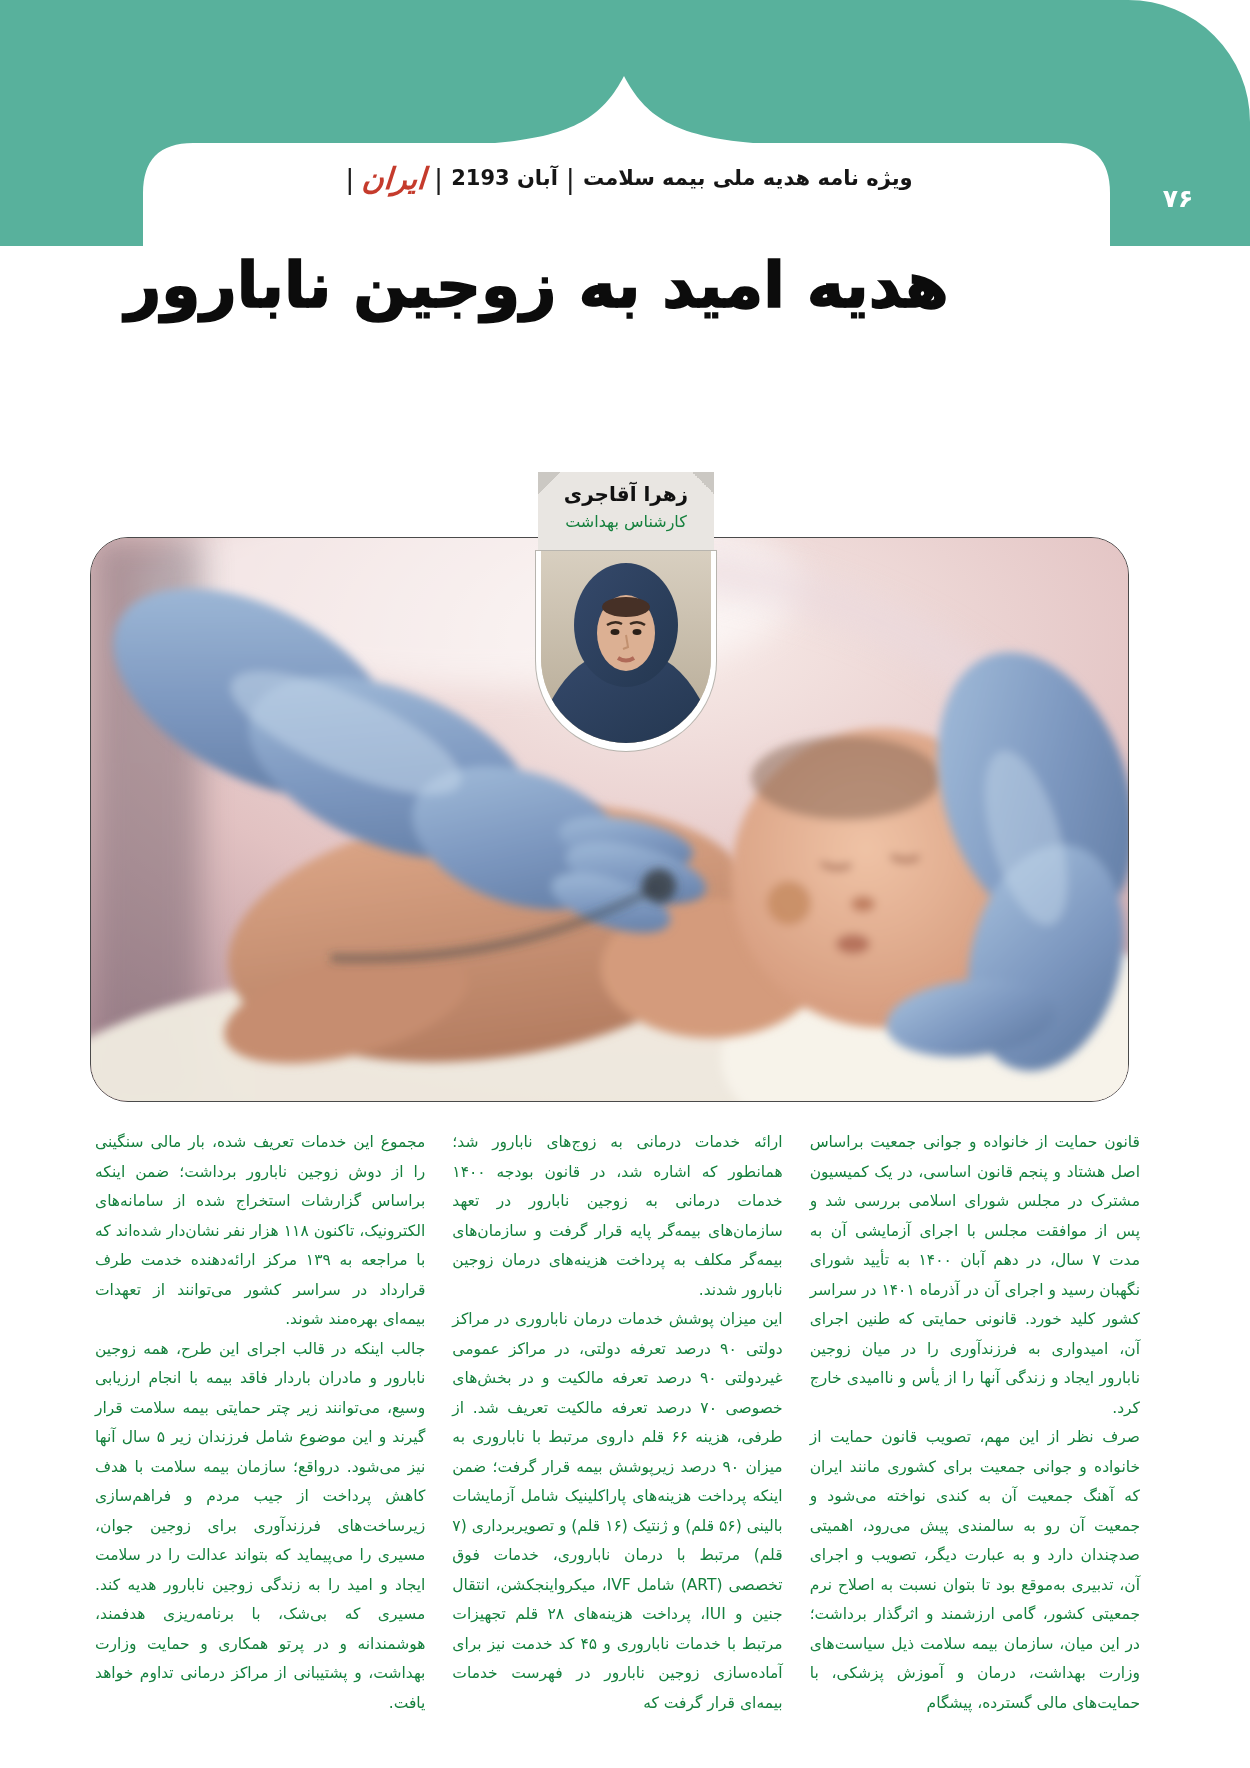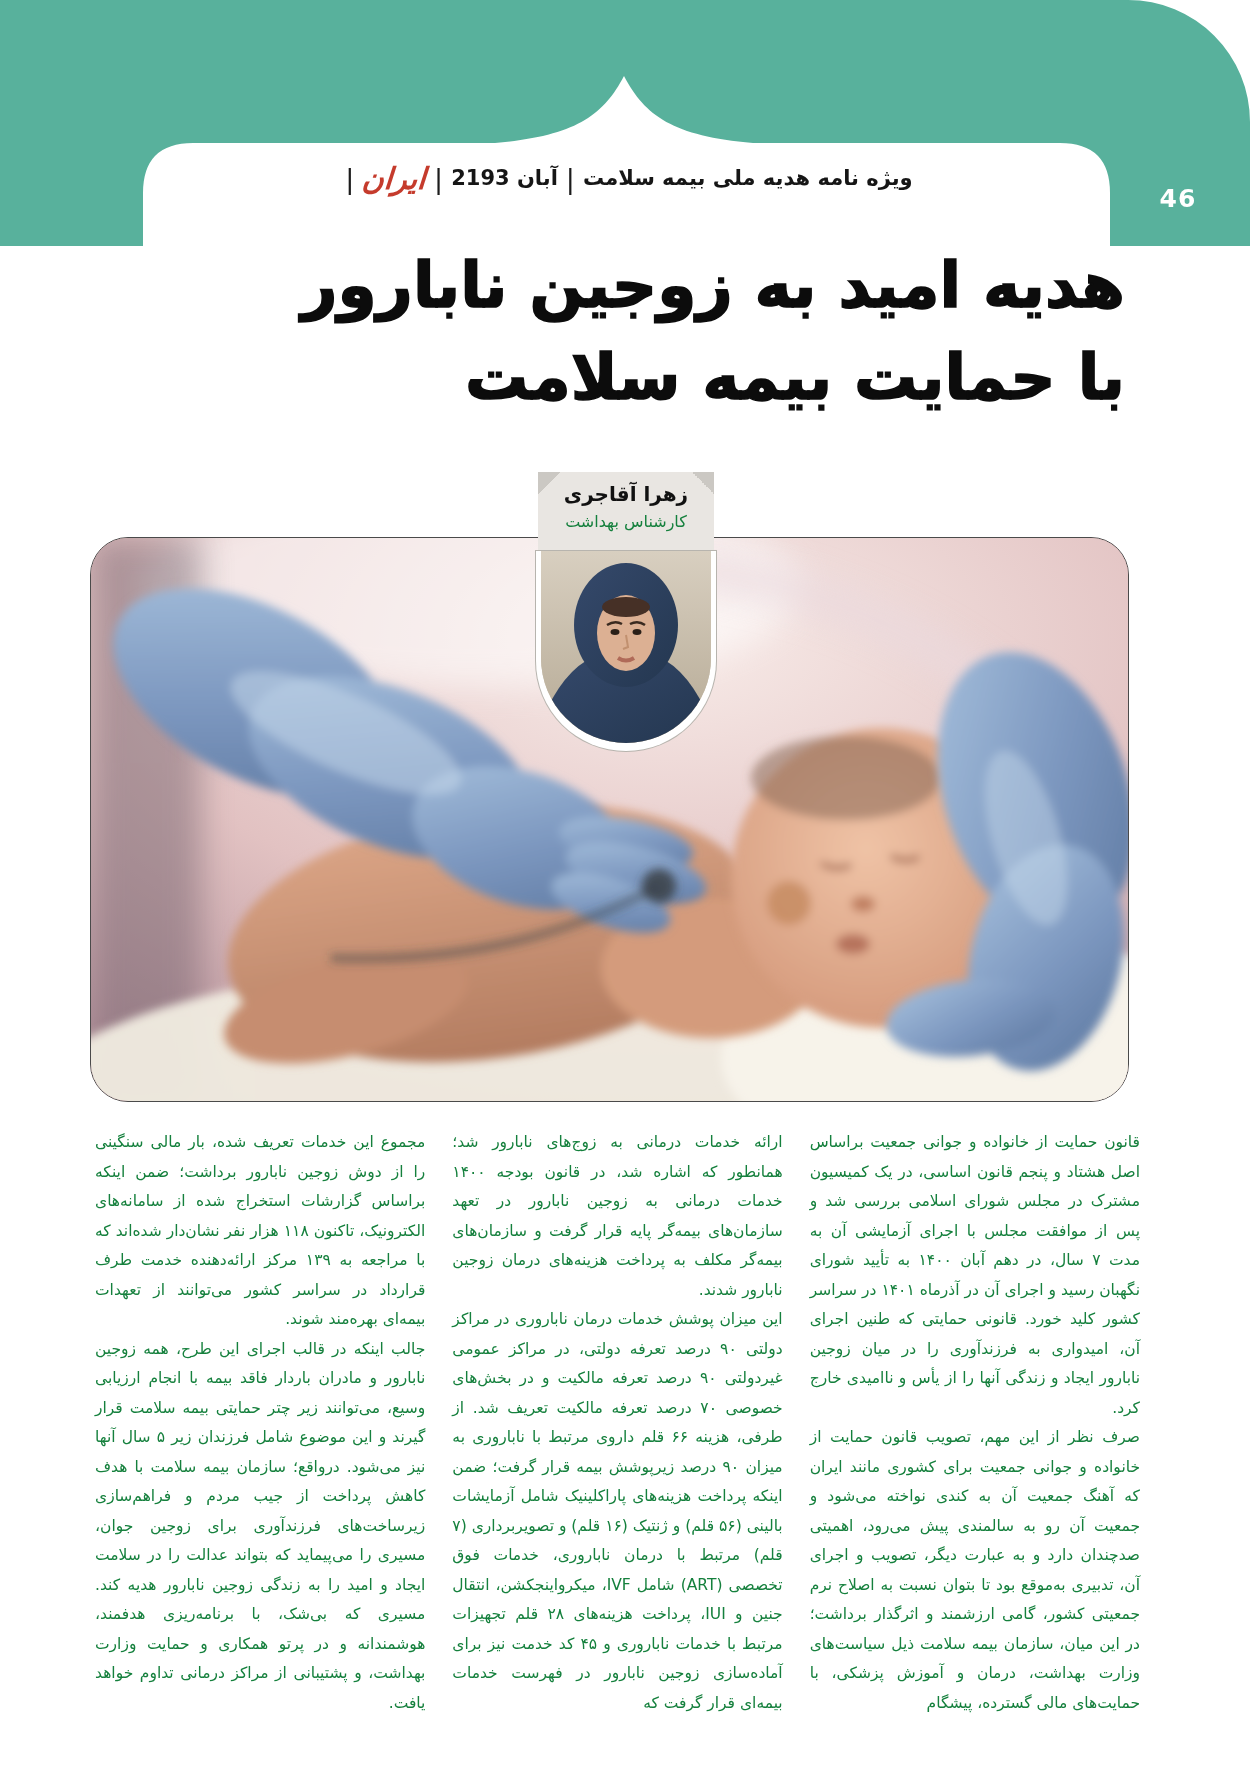--- a/index.html
+++ b/index.html
@@ -17,21 +17,21 @@
     position:absolute;left:0;top:161px;width:1250px;text-align:center;
     direction:rtl;font-size:21px;font-weight:bold;color:#161616;white-space:nowrap;
   }
   .header-strip .sep{font-weight:normal;font-size:27px;color:#1c1c1c;vertical-align:-3px;padding:0 8px;}
   .brand-logo{
     color:#c53b2c;font-size:30px;font-weight:bold;font-style:italic;
     display:inline-block;transform:skewX(-4deg);vertical-align:-4px;
   }
   
   .headline{
-    position:absolute;left:125px;top:240px;width:1000px;text-align:right;direction:rtl;
+    position:absolute;left:125px;top:240px;width:1000px;text-align:left;direction:rtl;
     color:#0c0c0c;font-weight:bold;font-size:63px;line-height:92px;
     -webkit-text-stroke:1.6px #0c0c0c;letter-spacing:-1px;
   }
   
   .byline-box{
     position:absolute;left:538px;top:472px;width:176px;height:90px;
     background:#e9e6e2;z-index:6;text-align:center;direction:rtl;
   }
   .byline-box .notch{position:absolute;width:22px;height:22px;top:0;}
   .byline-box .notch.nl{left:0;background:linear-gradient(135deg,#cbc8c3 50%,rgba(0,0,0,0) 50%);}
@@ -69,29 +69,28 @@
 
 <div class="masthead">
   <svg width="1250" height="246" viewBox="0 0 1250 246">
     <path fill="#58b19c" fill-rule="evenodd" d="
       M0,0 H1128 A122,122 0 0 1 1250,122 V246 H0 Z
       M143,246 V193 Q143,143 193,143 H495
       C575,136 603,116 624,76
       C645,116 673,136 753,143
       H1060 Q1110,143 1110,193 V246 Z"></path>
   </svg>
-  <div class="page-number">46</div>
+  <div class="page-number">۷۶</div>
   <div class="header-strip">
     <span>ویژه نامه هدیه ملی بیمه سلامت</span><span class="sep">|</span><span>آبان 2193</span><span class="sep">|</span><span class="brand-logo">ایران</span><span class="sep">|</span>
   </div>
 </div>
 
 <div class="headline">
   <div>هدیه امید به زوجین نابارور</div>
-  <div>با حمایت بیمه سلامت</div>
 </div>
 
 <div class="main-photo">
   <svg width="1037" height="563" viewBox="0 0 1037 563">
     <defs>
       <radialGradient id="bgGrad" cx="55%" cy="18%" r="95%">
         <stop offset="0%" stop-color="#f8ece9"></stop>
         <stop offset="55%" stop-color="#e2c2c2"></stop>
         <stop offset="100%" stop-color="#b18e98"></stop>
       </radialGradient>

